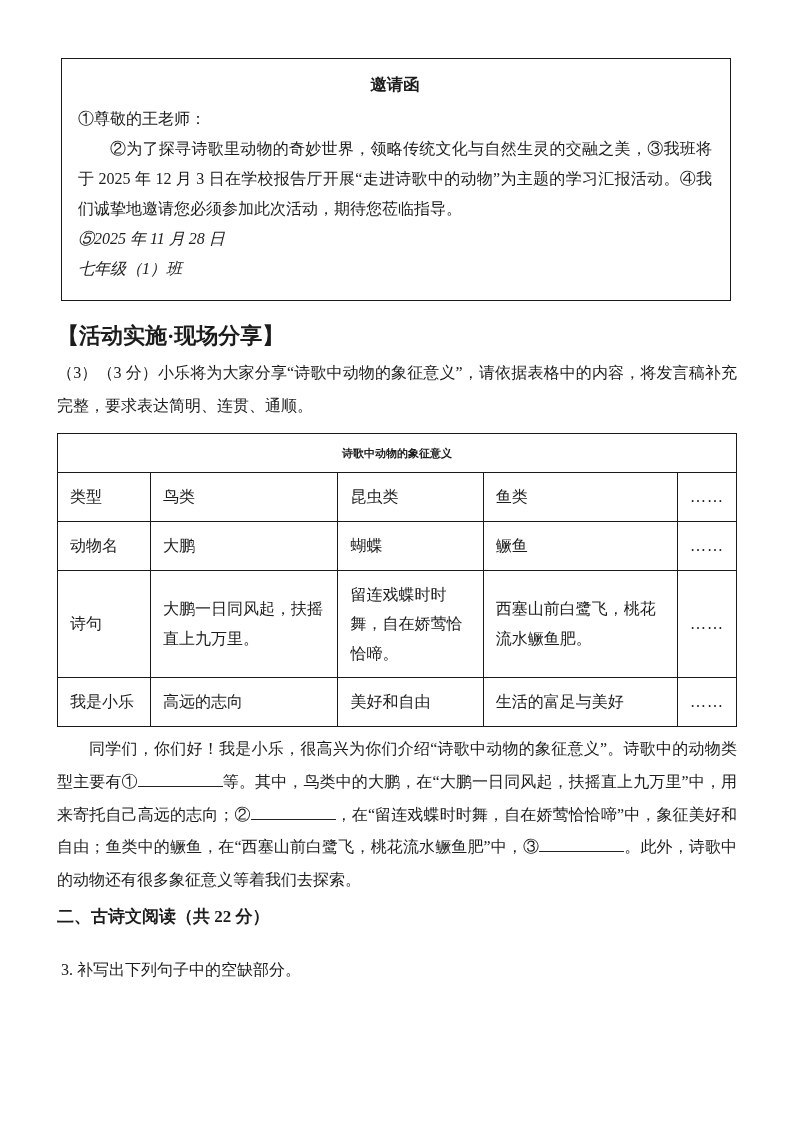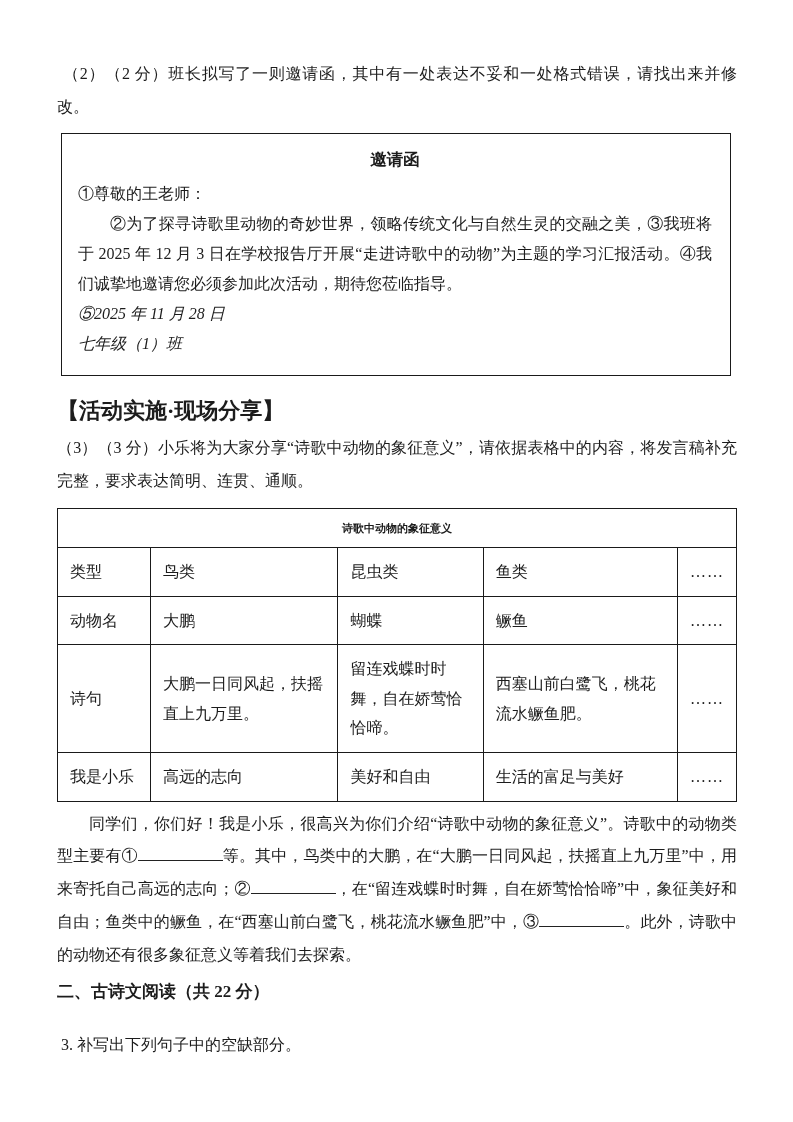--- a/index.html
+++ b/index.html
@@ -82,21 +82,20 @@
     height: 14px;
     vertical-align: baseline;
   }
   .w85  { width: 85px; }
 </style>
 </head>
 <body>
 
 <div class="page">
 
-  <p class="body-text q2-line">（2）（2 分）班长拟写了一则邀请函，其中有一处表达不妥和一处格式错误，请找出来并修改。</p>
 
   <div class="invite-box">
     <div class="invite-title hei">邀请函</div>
     <div class="invite-salutation">①尊敬的王老师：</div>
     <div class="invite-body">②为了探寻诗歌里动物的奇妙世界，领略传统文化与自然生灵的交融之美，③我班将于 2025 年 12 月 3 日在学校报告厅开展“走进诗歌中的动物”为主题的学习汇报活动。④我们诚挚地邀请您必须参加此次活动，期待您莅临指导。</div>
     <div class="invite-date">⑤2025 年 11 月 28 日</div>
     <div class="invite-sign">七年级（1）班</div>
   </div>
 
   <div class="share-heading hei">【活动实施·现场分享】</div>

